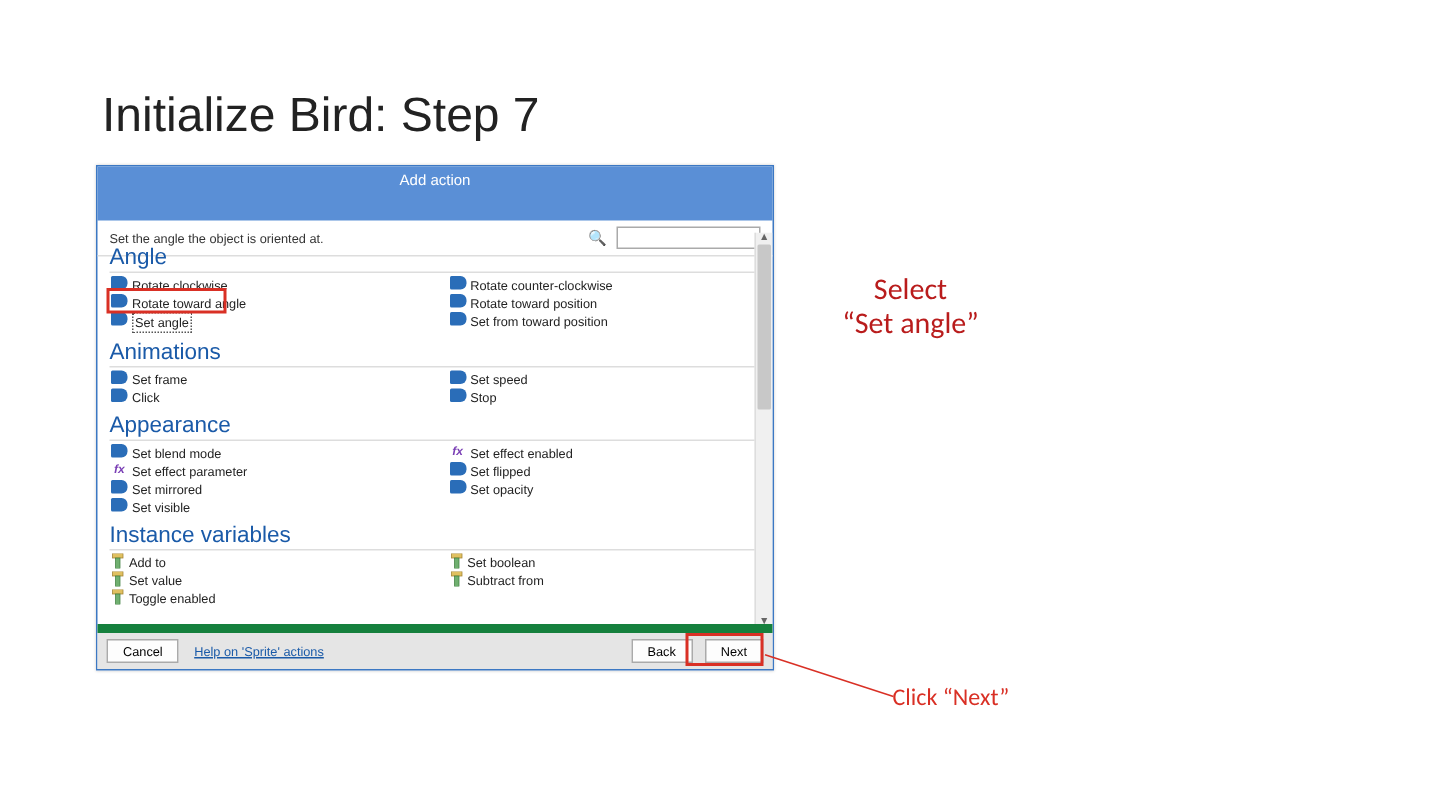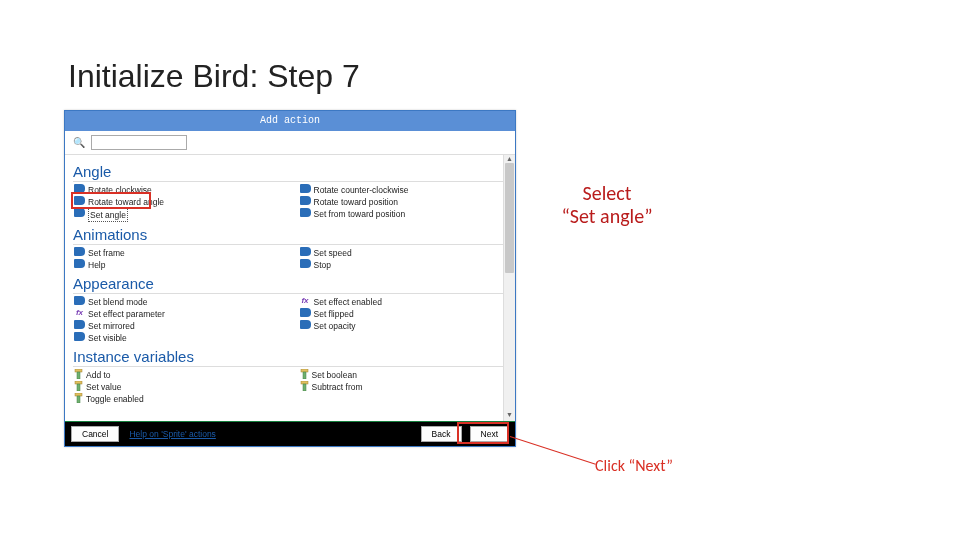--- a/index.html
+++ b/index.html
@@ -31,22 +31,21 @@
     background: #fff;
     font-size: 9px;
     box-shadow: 0 0 2px rgba(0,0,0,0.2);
   }
   .dialog-title {
     background: #5a8fd6;
     color: #fff;
     text-align: center;
     font-size: 10px;
     line-height: 20px;
-    height: 20px;
-    font-family: Liberation Mono, monospace;
+    height: 36px;
   }
   .desc-row {
     display: flex;
     align-items: center;
     padding: 4px 8px;
     border-bottom: 1px solid #ddd;
     font-size: 8.5px;
     gap: 6px;
   }
   .desc-text { flex: 1; color: #333; }
@@ -169,22 +168,22 @@
   .red-highlight {
     position: absolute;
     border: 2px solid #d93025;
     pointer-events: none;
   }
 
   .footer {
     position: absolute;
     left: 0; right: 0; bottom: 0;
     height: 24px;
-    background: #000000;
-    border-top: 1px solid #15803d;
+    background: #e5e5e5;
+    border-top: 6px solid #15803d;
     display: flex;
     align-items: center;
     padding: 0 6px;
     gap: 8px;
     font-size: 8.5px;
   }
   .btn {
     border: 1px solid #aaa;
     background: #fdfdfd;
     padding: 1px 10px;
@@ -228,20 +227,21 @@
 </style>
 </head>
 <body>
 
 <div class="slide-title">Initialize Bird: Step 7</div>
 
 <div class="dialog">
   <div class="dialog-title">Add action</div>
 
   <div class="desc-row">
+    <span class="desc-text">Set the angle the object is oriented at.</span>
     <span class="search-icon">🔍</span>
     <input class="search-box" placeholder="" style="">
   </div>
 
   <div class="content">
     <div class="scrollpane" id="scrollpane">
         <div class="group-header">Angle</div>
         <div class="group-items">
           <div class="item">
             <span class="ic"></span>
@@ -273,21 +273,21 @@
           <div class="item">
             <span class="ic"></span>
             <span>Set frame</span>
           </div>
           <div class="item">
             <span class="ic"></span>
             <span>Set speed</span>
           </div>
           <div class="item">
             <span class="ic"></span>
-            <span>Help</span>
+            <span>Click</span>
           </div>
           <div class="item">
             <span class="ic"></span>
             <span>Stop</span>
           </div>
         </div>
         <div class="group-header">Appearance</div>
         <div class="group-items">
           <div class="item">
             <span class="ic"></span>

